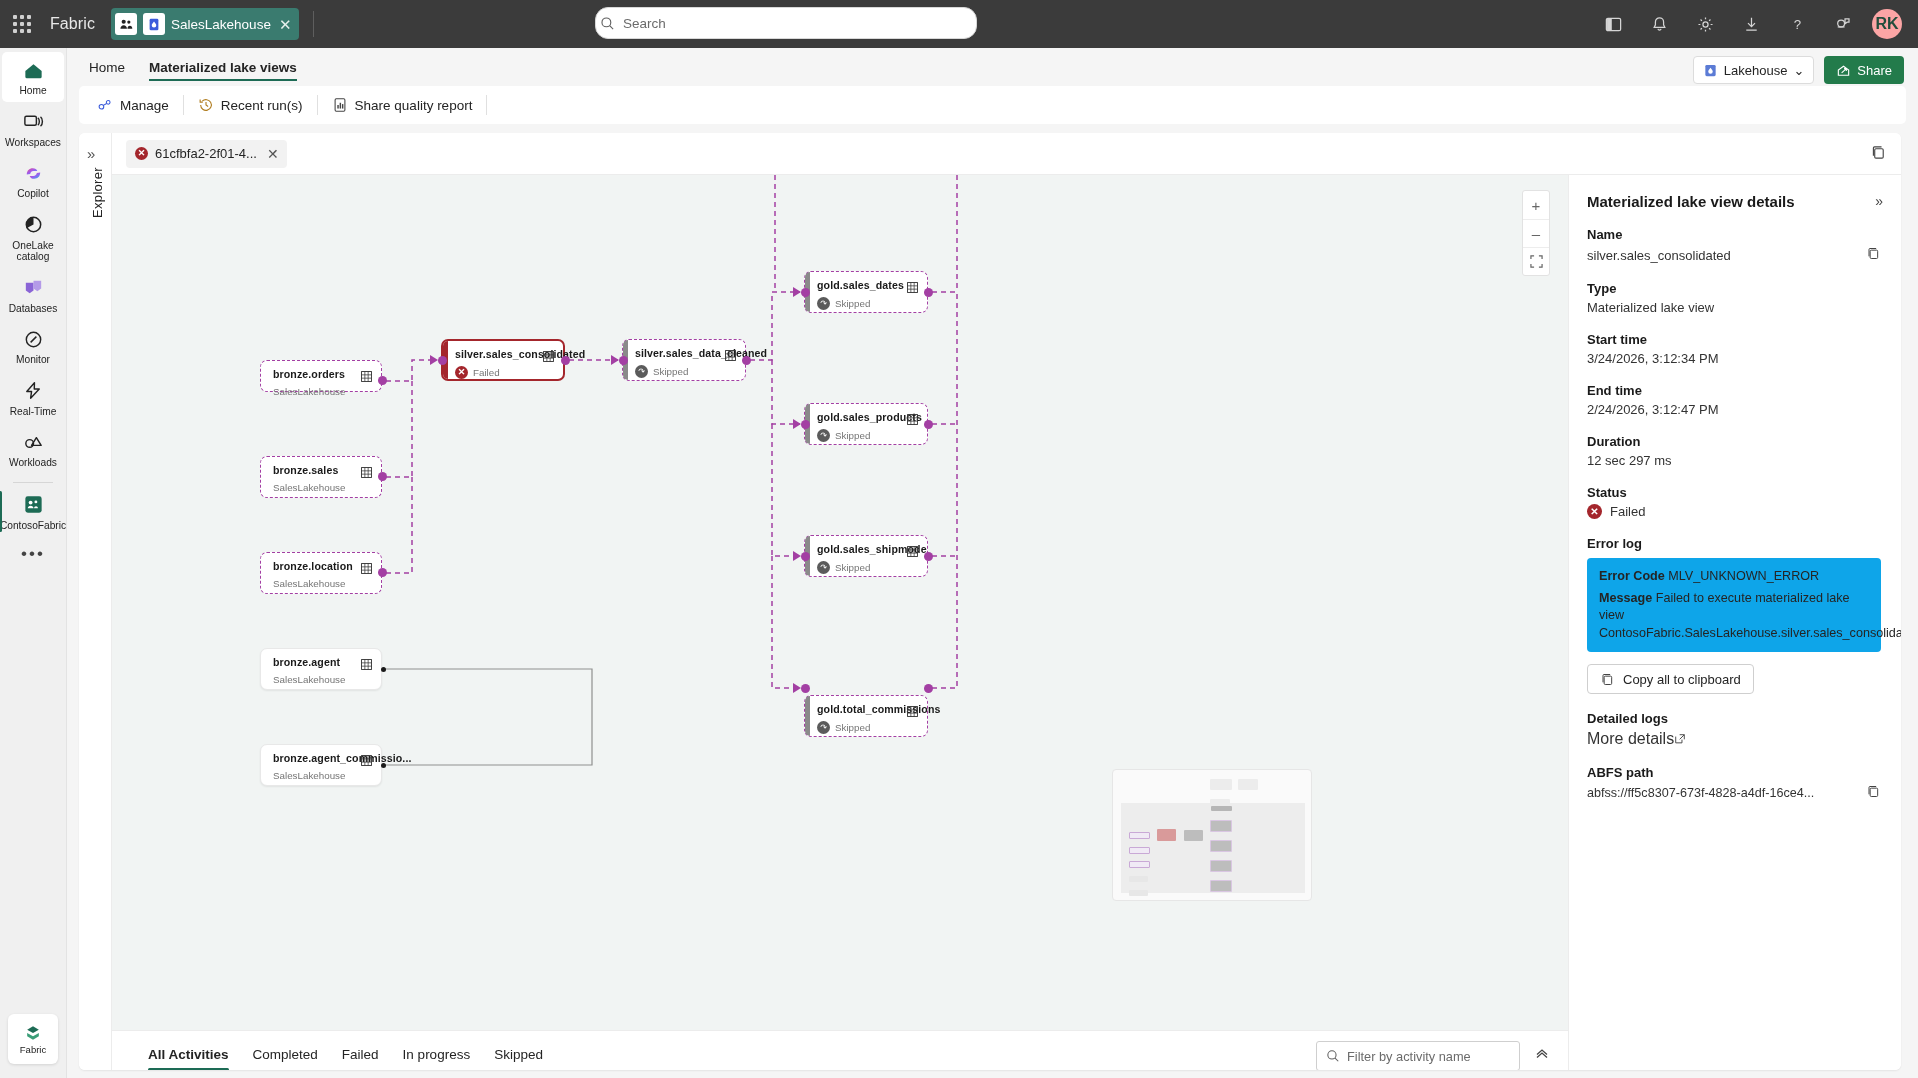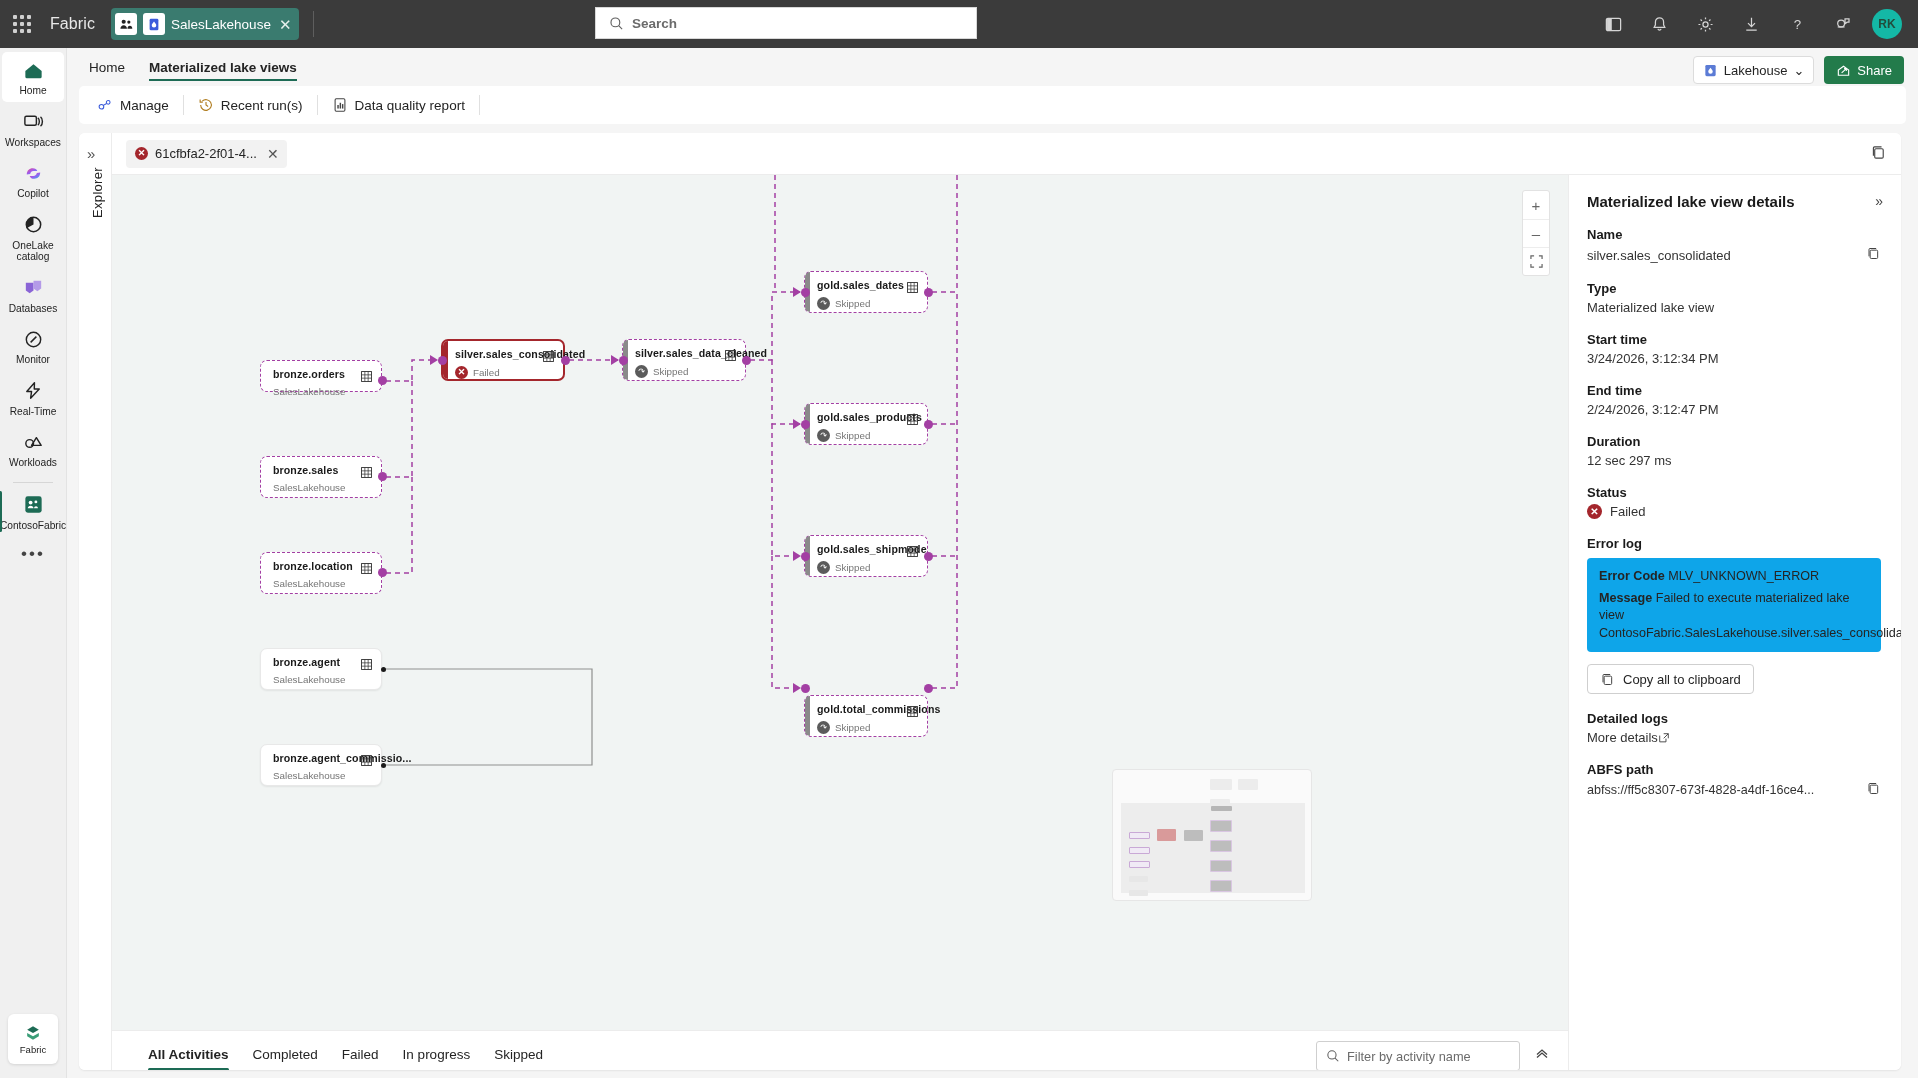--- a/index.html
+++ b/index.html
@@ -22,29 +22,29 @@
     margin-left: 16px; height: 32px; background: #3a7b6f; border-radius: 4px;
     display: flex; align-items: center; padding: 0 8px 0 4px; gap: 6px; cursor: pointer;
   }
   .pill-ico1 { width: 22px; height: 22px; background: #fff; border-radius: 3px; display:flex; align-items:center; justify-content:center; }
   .pill-ico2 { width: 22px; height: 22px; background: #fff; border-radius: 3px; display:flex; align-items:center; justify-content:center; }
   #item-pill .pname { color: #fff; font-size: 13.5px; }
   #item-pill .pclose { color: #e6efec; font-size: 15px; margin-left: 2px; line-height: 1; }
   #pill-divider { width: 1px; height: 26px; background: #5e5e5e; margin-left: 14px; }
   #searchwrap { position: absolute; left: 595px; top: 7px; width: 382px; height: 32px; }
   #searchbox {
-    width: 100%; height: 100%; background: #fff; border: 1px solid #d8d8d8; border-radius: 0;
-    display: flex; align-items: center; padding: 0 13px; gap: 8px; font-weight: bold;
+    width: 100%; height: 100%; background: #fff; border: 1px solid #d8d8d8; border-radius: 13px;
+    display: flex; align-items: center; padding: 0 4px; gap: 8px;
   }
   #searchbox .ph { color: #6b6b6b; font-size: 13.5px; }
   #topicons { position: absolute; right: 10px; top: 0; height: 48px; display: flex; align-items: center; gap: 0px; }
   #topicons .tbi { width: 46px; height: 48px; display: flex; align-items: center; justify-content: center; cursor: pointer; }
   #avatar {
-    width: 30px; height: 30px; border-radius: 50%; background: #14b8a6; color: #224d3c;
-    font-size: 12px; font-weight: 700; display: flex; align-items: center; justify-content: center;
+    width: 30px; height: 30px; border-radius: 50%; background: #fca5a5; color: #224d3c;
+    font-size: 16px; font-weight: 700; display: flex; align-items: center; justify-content: center;
     margin-left: 6px; margin-right: 6px; cursor: pointer;
   }
   
   #leftnav {
     position: absolute; left: 0; top: 48px; width: 67px; height: 1030px;
     background: #f0f0f0; border-right: 1px solid #e3e3e3;
     display: flex; flex-direction: column; align-items: center; padding-top: 4px;
   }
   .navitem {
     width: 62px; padding: 5px 2px 5px; display: flex; flex-direction: column;
@@ -180,21 +180,21 @@
   .dlabel { font-size: 13px; font-weight: 600; color: #1a1a1a; margin-top: 17px; }
   .dval { font-size: 13px; color: #333; margin-top: 4px; }
   .dval.withcopy { display: flex; align-items: center; justify-content: space-between; gap: 8px; }
   #errbox { background: #0ea5e9; border-radius: 4px; padding: 10px 12px; margin-top: 7px; }
   #errbox div { font-size: 12.6px; color: #242424; line-height: 17.5px; }
   #errbox b { font-weight: 700; }
   #copyall {
     margin-top: 12px; height: 30px; border: 1px solid #cfcfcf; border-radius: 4px; background: #fff;
     display: inline-flex; align-items: center; gap: 8px; padding: 0 12px; font-size: 13px; color: #242424; cursor: pointer;
   }
-  .linkish { color: #333; font-size: 13px; display: inline-flex; align-items: center; cursor: pointer; }
+  .linkish { color: #333; font-size: 16px; display: inline-flex; align-items: center; cursor: pointer; }
   .abfs { font-size: 12.6px; color: #333; }
   .icbtn { cursor: pointer; }
 </style>
 </head>
 <body>
 
 <div id="topbar">
   <div class="waffle">
     <div class="waffle-grid">
       <i></i>
@@ -425,21 +425,21 @@
       <span>Recent run(s)</span>
     </div>
     <div class="cmdsep"></div>
     <div class="cmd">
       <svg width="16" height="16" viewBox="0 0 18 18">
           <rect x="3.5" y="2" width="11" height="14" rx="1.3" fill="none" stroke="#444" stroke-width="1.2"></rect>
           <rect x="6" y="9" width="1.6" height="4" fill="#444"></rect>
           <rect x="8.6" y="6.5" width="1.6" height="6.5" fill="#444"></rect>
           <rect x="11.2" y="8" width="1.6" height="5" fill="#444"></rect>
         </svg>
-      <span>Data quality report</span>
+      <span>Share quality report</span>
     </div>
     <div class="cmdsep"></div>
   </div>
 </div>
 
 <div id="maincard">
 
   <div id="explorer-rail">
     <div id="explorer-chev">»</div>
     <div id="explorer-label">Explorer</div>

